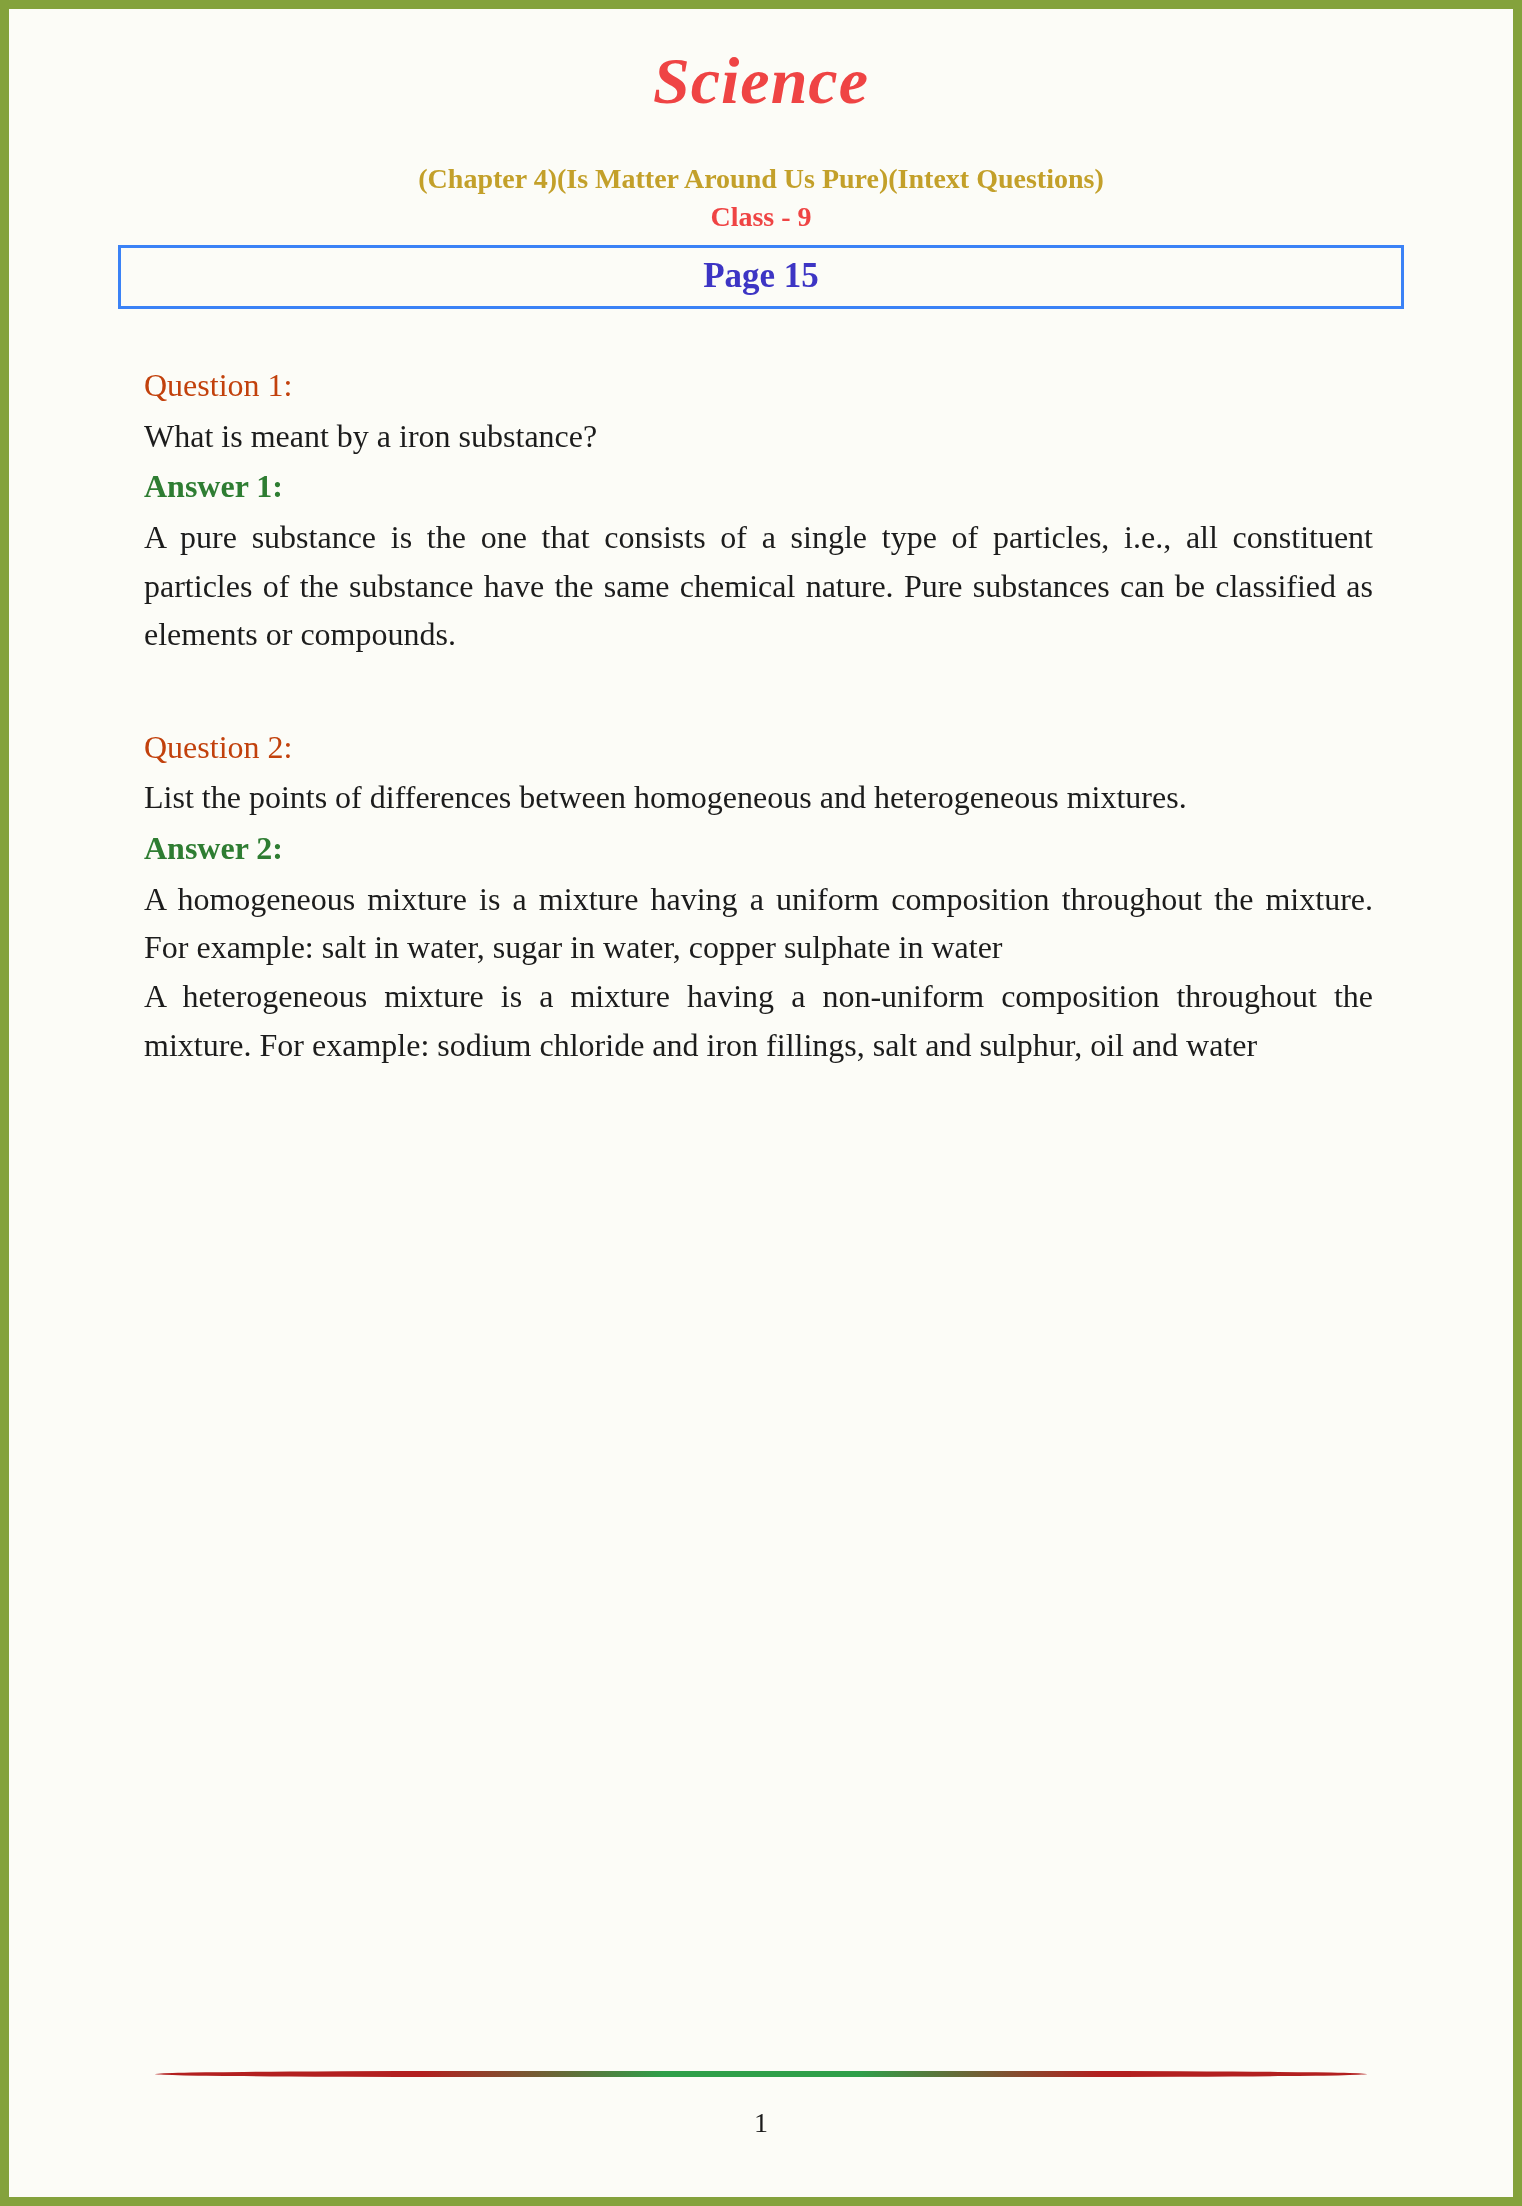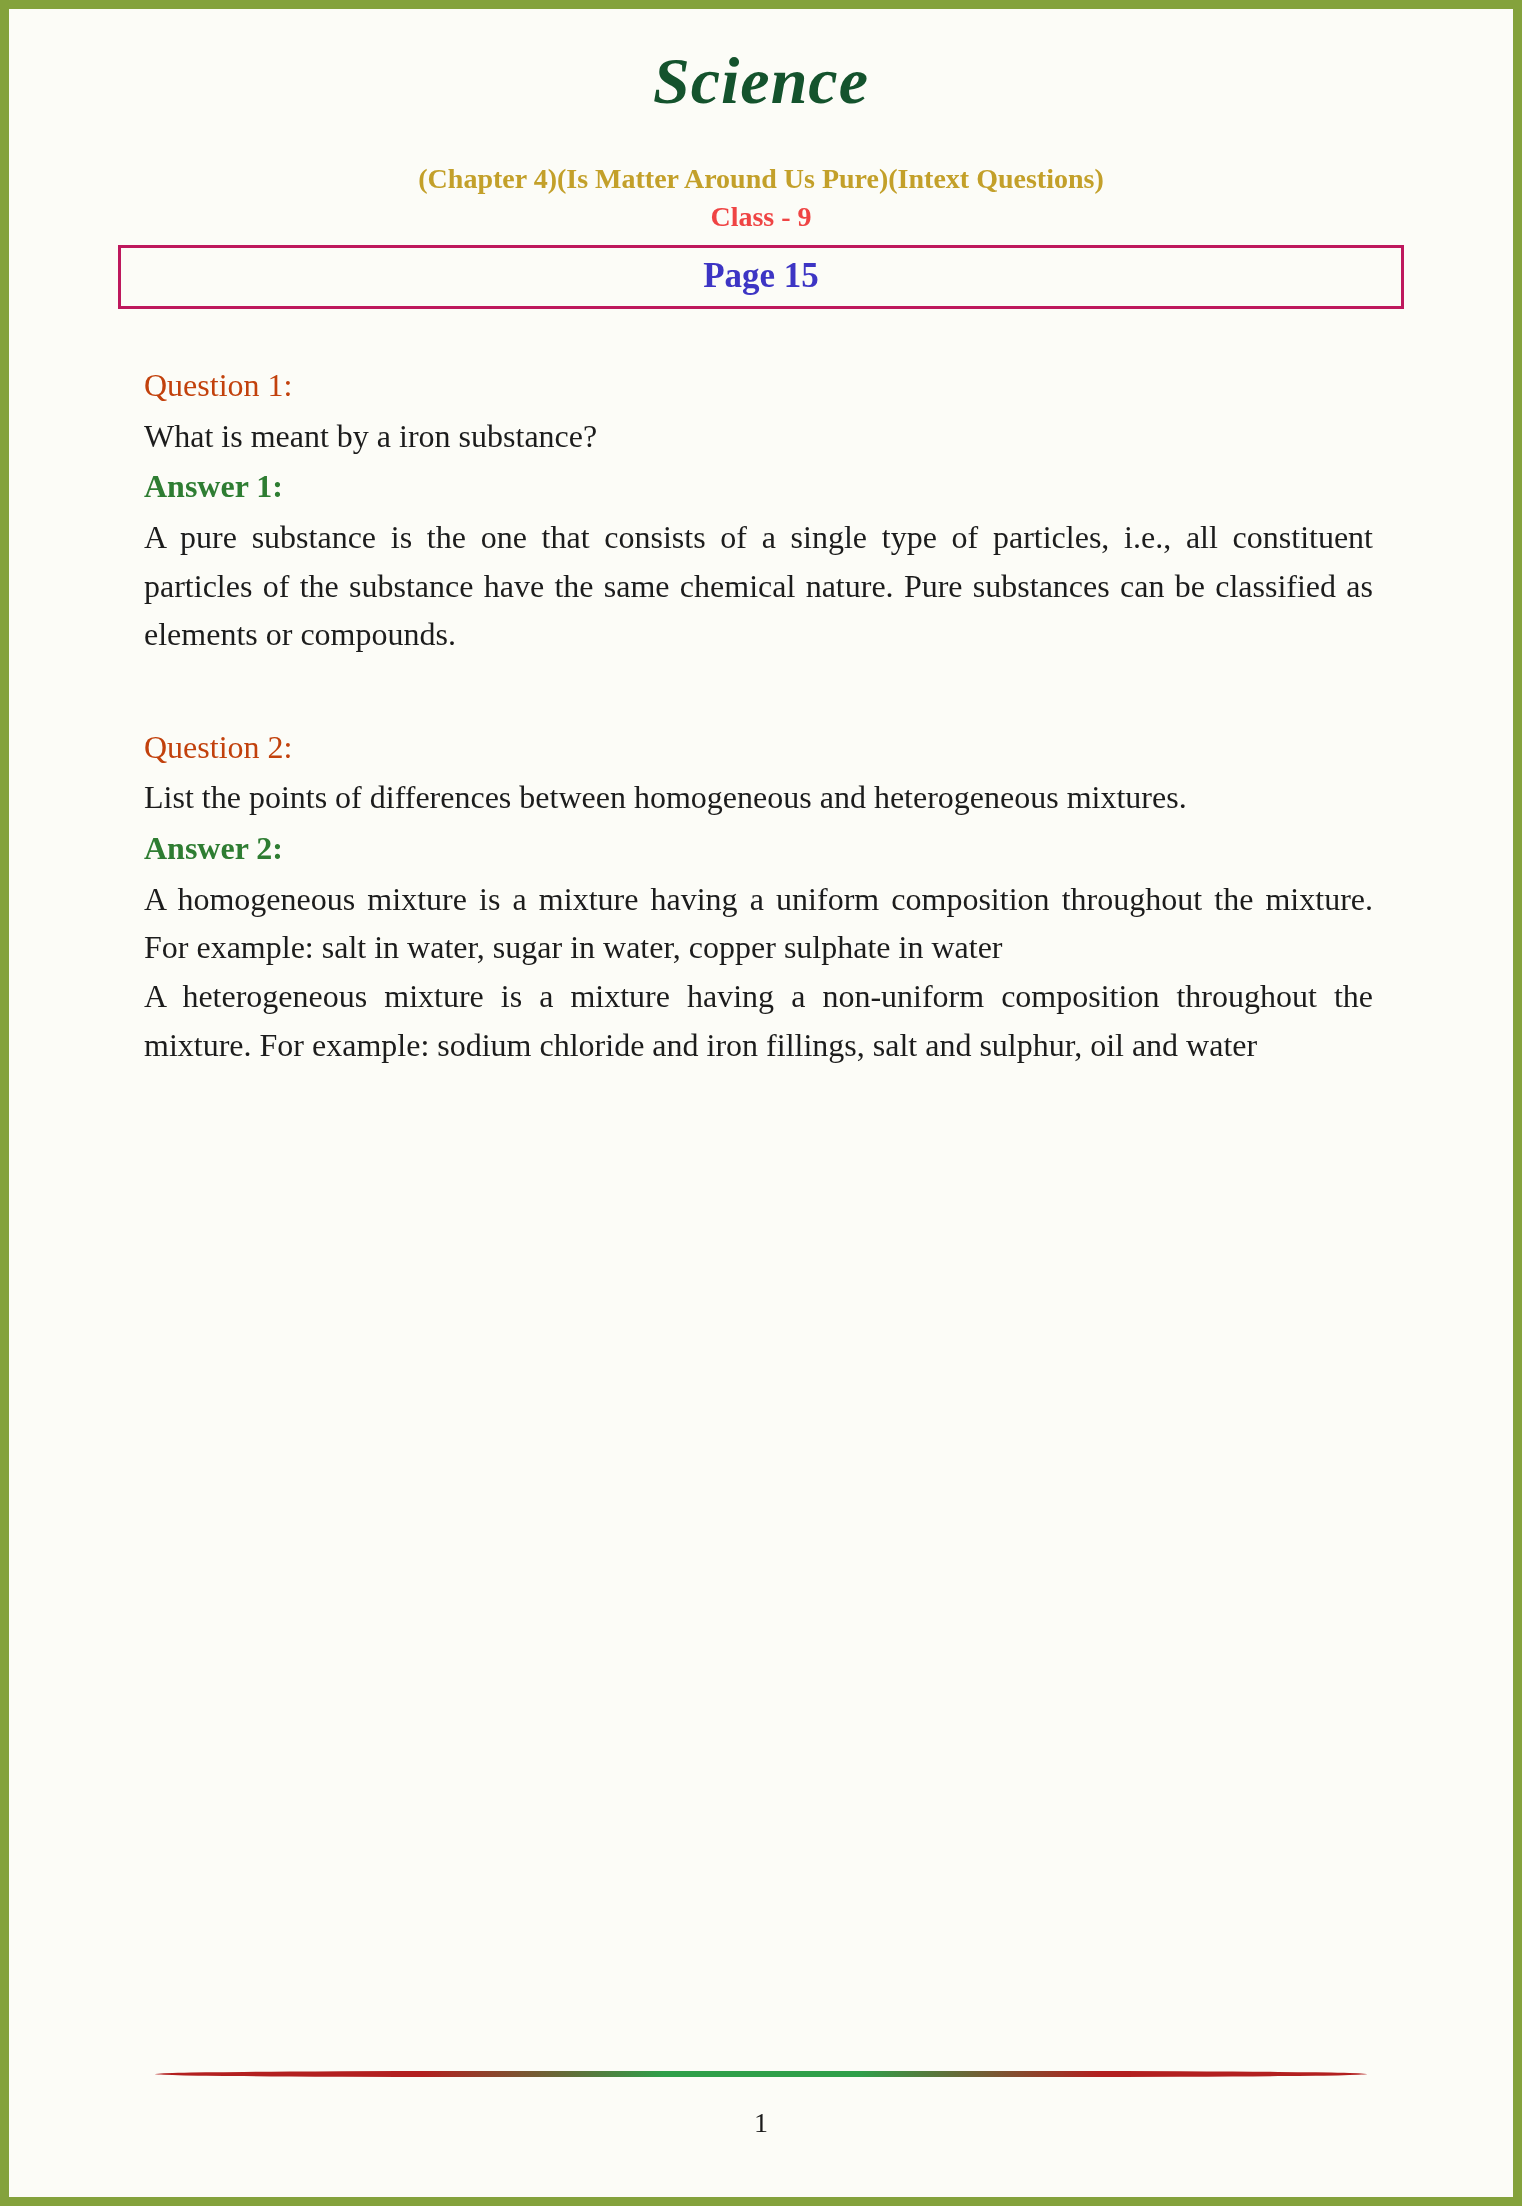--- a/index.html
+++ b/index.html
@@ -14,39 +14,39 @@
     inset: 9px;
     background: #fcfcf7;
     overflow: hidden;
   }
   .header { text-align: center; }
   .doc-title {
     margin-top: 34px;
     font-size: 66px;
     font-weight: bold;
     font-style: italic;
-    color: #14532d;
+    color: #ef4444;
     letter-spacing: 1px;
   }
   .chapter-line {
     margin-top: 44px;
     font-size: 28px;
     font-weight: bold;
     color: #c3a02a;
   }
   .class-line {
     margin-top: 6px;
     font-size: 28px;
     font-weight: bold;
     color: #ef4444;
   }
   .page-box {
     margin: 12px auto 0 auto;
     width: 1286px;
-    border: 3px solid #be185d;
+    border: 3px solid #3b82f6;
     background: #fcfcf7;
     text-align: center;
     padding: 8px 0 10px 0;
   }
   .page-box-label {
     font-size: 35px;
     font-weight: bold;
     color: #3d35c4;
   }
   .content {

